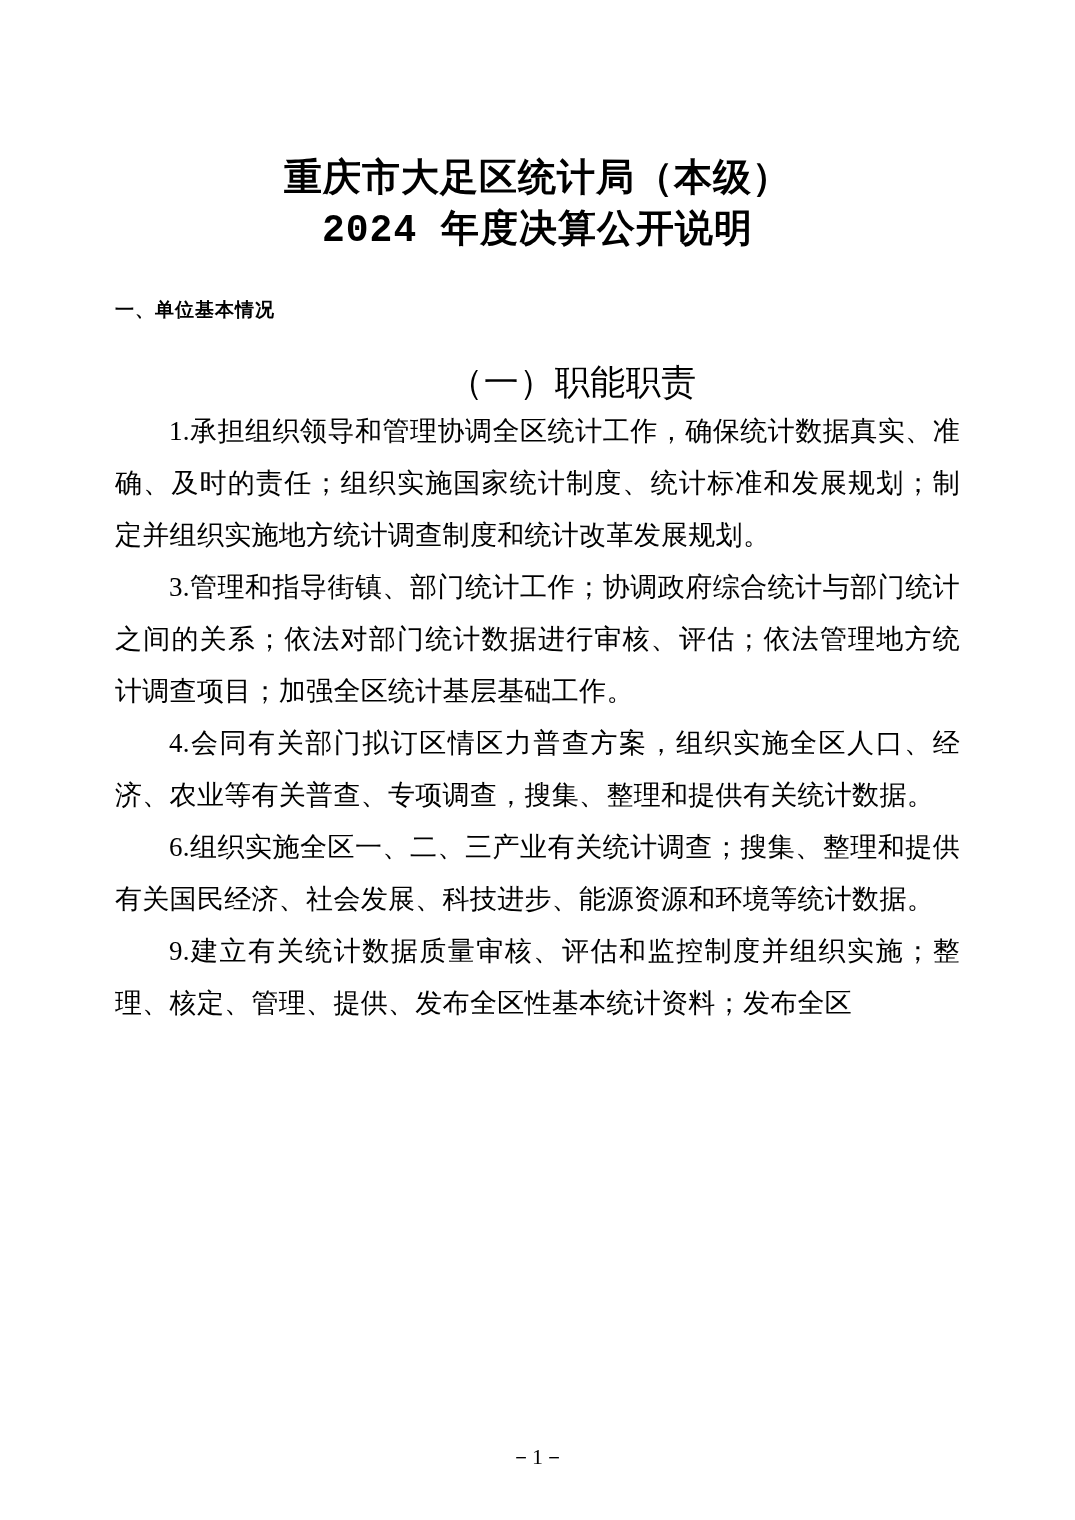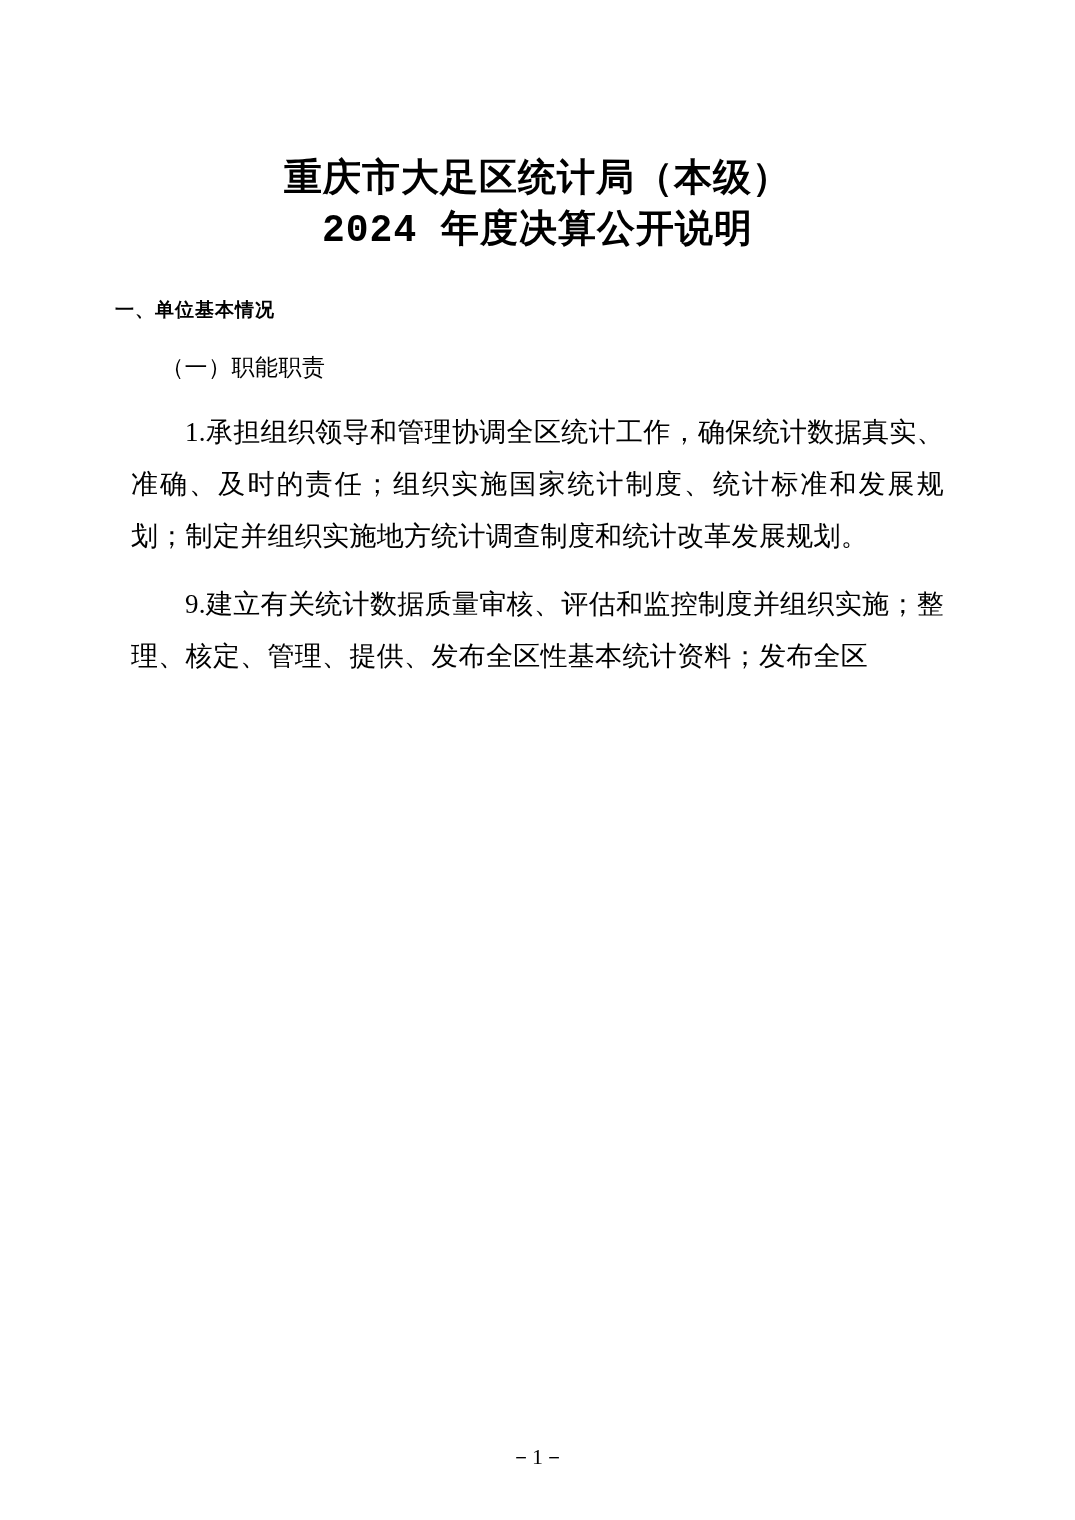--- a/index.html
+++ b/index.html
@@ -37,30 +37,31 @@
   }
   .section-heading {
     font-family: "Liberation Sans", "DejaVu Sans", sans-serif;
     font-weight: bold;
     font-size: 19px;
     line-height: 44px;
     margin-top: 30px;
     letter-spacing: 1px;
   }
   .subsection-heading {
-    font-size: 23px;
+    font-size: 35px;
     line-height: 44px;
-    margin-top: 14px;
+    margin-top: 29px;
     text-indent: 2em;
     letter-spacing: 0.5px;
+    text-align: center;
   }
   p.body-text {
     font-size: 27px;
     line-height: 52px;
-    margin: 16px;
+    margin: 0;
     text-indent: 2em;
     text-align: justify;
     text-justify: inter-ideograph;
     letter-spacing: 0.3px;
   }
   .page-number {
     position: absolute;
     bottom: 48px;
     left: 0;
     width: 100%;
@@ -77,17 +78,20 @@
   <h1 class="doc-title">
     <span class="line1">重庆市大足区统计局（本级）</span>
     <span class="line2">2024 年度决算公开说明</span>
   </h1>
 
   <div class="section-heading">一、单位基本情况</div>
 
   <div class="subsection-heading">（一）职能职责</div>
 
   <p class="body-text">1.承担组织领导和管理协调全区统计工作，确保统计数据真实、准确、及时的责任；组织实施国家统计制度、统计标准和发展规划；制定并组织实施地方统计调查制度和统计改革发展规划。</p>
+  <p class="body-text">3.管理和指导街镇、部门统计工作；协调政府综合统计与部门统计之间的关系；依法对部门统计数据进行审核、评估；依法管理地方统计调查项目；加强全区统计基层基础工作。</p>
+  <p class="body-text">4.会同有关部门拟订区情区力普查方案，组织实施全区人口、经济、农业等有关普查、专项调查，搜集、整理和提供有关统计数据。</p>
+  <p class="body-text">6.组织实施全区一、二、三产业有关统计调查；搜集、整理和提供有关国民经济、社会发展、科技进步、能源资源和环境等统计数据。</p>
   <p class="body-text">9.建立有关统计数据质量审核、评估和监控制度并组织实施；整理、核定、管理、提供、发布全区性基本统计资料；发布全区</p>
 
   <div class="page-number">－1－</div>
 
 </div>
 
 </body></html>

